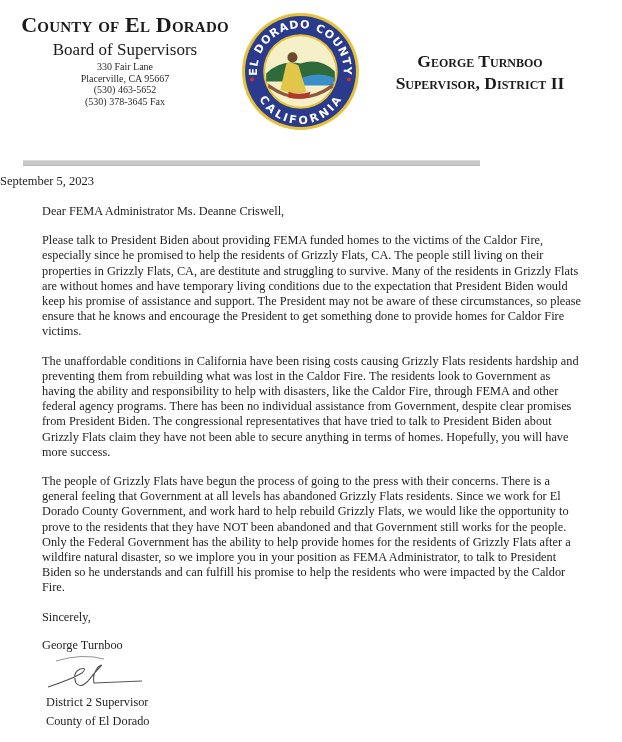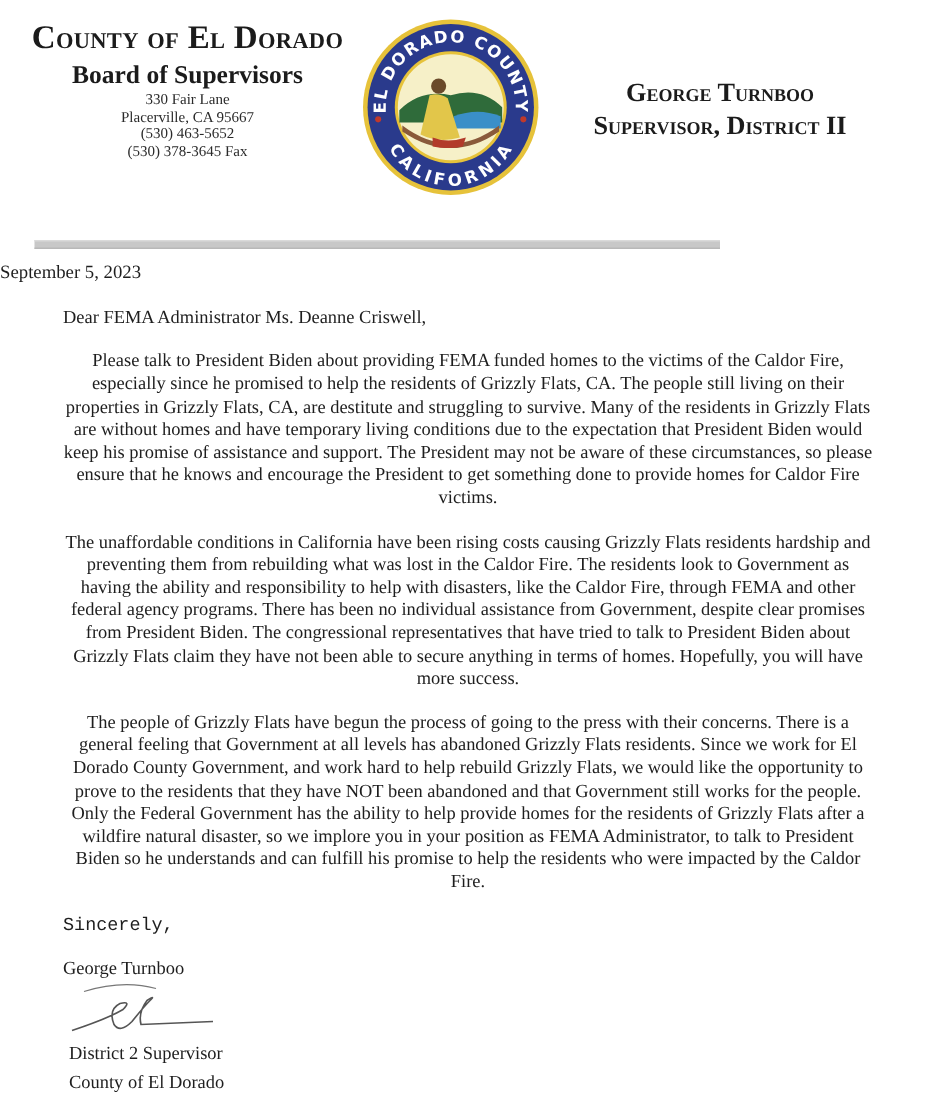--- a/index.html
+++ b/index.html
@@ -1,31 +1,31 @@
 <!DOCTYPE html>
 <html><head>
   <meta charset="utf-8">
   <style>
     html, body { margin: 0; padding: 0; background: #ffffff; }
     body { width: 622px; height: 742px; position: relative; overflow: hidden;
            font-family: "Liberation Serif", "DejaVu Serif", serif; color: #1e1e1e; }
     .letterhead { position: absolute; left: 0; top: 0; width: 622px; height: 160px; }
     .county-block { position: absolute; left: 20px; top: 12px; width: 210px; text-align: center; }
     .county-name { font-size: 22px; font-weight: bold; font-variant: small-caps; letter-spacing: 0.2px; line-height: 26px; color: #1b1b1b; }
-    .board-name { font-size: 17px; font-weight: bold; line-height: 22px; color: #1b1b1b; margin-top: 1px; }
+    .board-name { font-size: 17px; font-weight: normal; line-height: 22px; color: #1b1b1b; margin-top: 1px; }
     .address { font-size: 10px; line-height: 11.5px; color: #2a2a2a; }
     .seal { position: absolute; left: 240px; top: 11px; width: 121px; height: 121px; }
     .supervisor-block { position: absolute; left: 380px; top: 50px; width: 200px; text-align: center; }
     .sup-name, .sup-title { font-size: 17.5px; font-weight: bold; font-variant: small-caps; line-height: 22px; color: #1b1b1b; }
     .rule { position: absolute; left: 23px; top: 160px; width: 457px; height: 4px; background: #c8c8c8; border-top: 1px solid #dadada; border-bottom: 1px solid #b8b8b8; }
     .date { position: absolute; left: 0; top: 174px; width: 622px; text-align: left; font-size: 12.5px; }
     .body { position: absolute; left: 42px; top: 204px; width: 540px; font-size: 12.3px; line-height: 15.2px; }
     .salutation { margin: 0 0 14px 0; }
-    .para { margin: 0 0 14px 0; text-align: center; }
-    .closing { margin: 0 0 13px 0; font-family: Liberation Mono, monospace; }
+    .para { margin: 0 0 14px 0; }
+    .closing { margin: 0 0 13px 0; }
     .signer { margin: 0; }
     .signature { display: block; width: 110px; height: 38px; margin: 0 0 0 0; }
     .sig-title, .sig-org { margin: 4px; }
   </style>
 </head>
 <body>
 
 <div class="letterhead">
   <div class="county-block">
     <div class="county-name">County of El Dorado</div>

